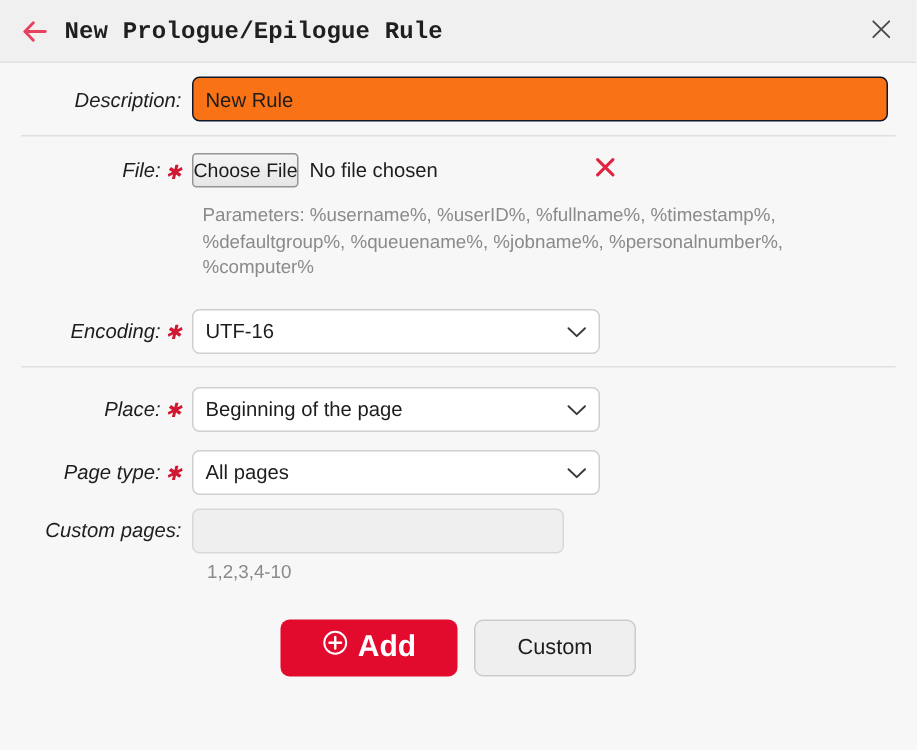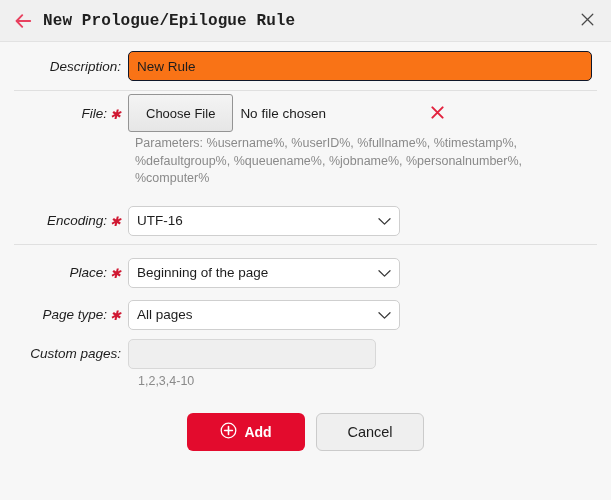--- a/index.html
+++ b/index.html
@@ -153,22 +153,22 @@
   
   .separator {
     height: 1px;
     background: #e0e0e0;
     margin: 0 14px;
   }
 
   
   .file-btn {
     box-sizing: border-box;
-    height: 38px;
-    padding: 0 17px;
+    height: 23px;
+    padding: 0 0;
     border: 1px solid #949494;
     border-radius: 3px;
     background: linear-gradient(#f4f4f4, #e6e6e6);
     font-family: "Liberation Sans", sans-serif;
     font-size: 13px;
     color: #1b1b1b;
     cursor: pointer;
     display: inline-flex;
     align-items: center;
   }
@@ -212,21 +212,21 @@
   }
   .btn-primary {
     box-sizing: border-box;
     min-width: 118px;
     height: 38px;
     border: none;
     border-radius: 6px;
     background: #e30b2d;
     color: #ffffff;
     font-family: "Liberation Sans", sans-serif;
-    font-size: 14px;
+    font-size: 20px;
     font-weight: bold;
     display: inline-flex;
     align-items: center;
     justify-content: center;
     gap: 7px;
     cursor: pointer;
     padding: 0 18px;
   }
   .btn-secondary {
     box-sizing: border-box;
@@ -357,16 +357,16 @@
   <div class="footer">
     <button class="btn-primary">
       <span>
         <svg width="17" height="17" viewBox="0 0 17 17" aria-hidden="true">
           <circle cx="8.5" cy="8.5" r="7.3" fill="none" stroke="#ffffff" stroke-width="1.3"></circle>
           <path d="M8.5 4.6 L8.5 12.4 M4.6 8.5 L12.4 8.5" stroke="#ffffff" stroke-width="1.6" stroke-linecap="round"></path>
         </svg>
       </span>
       <span>Add</span>
     </button>
-    <button class="btn-secondary">Cancel</button>
+    <button class="btn-secondary">Custom</button>
   </div>
 
 </div>
 
 </body></html>

